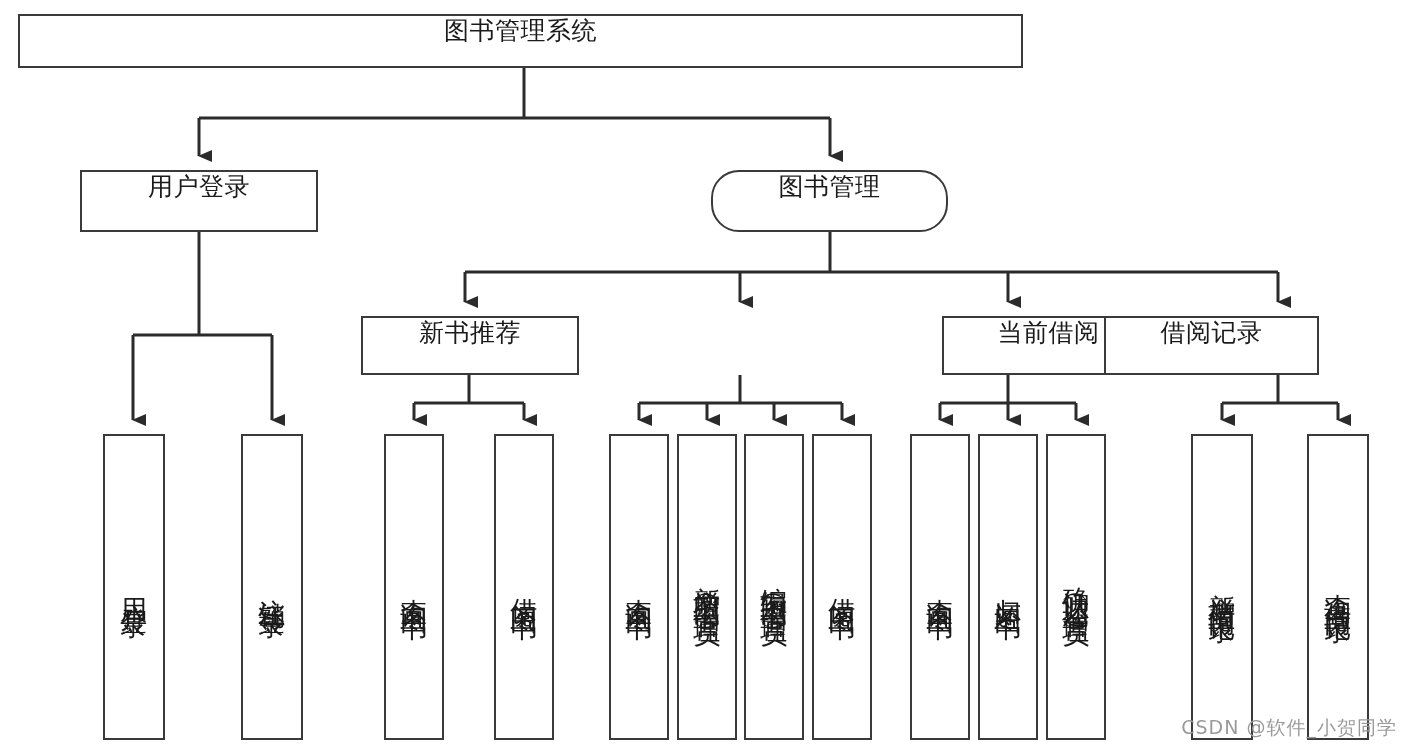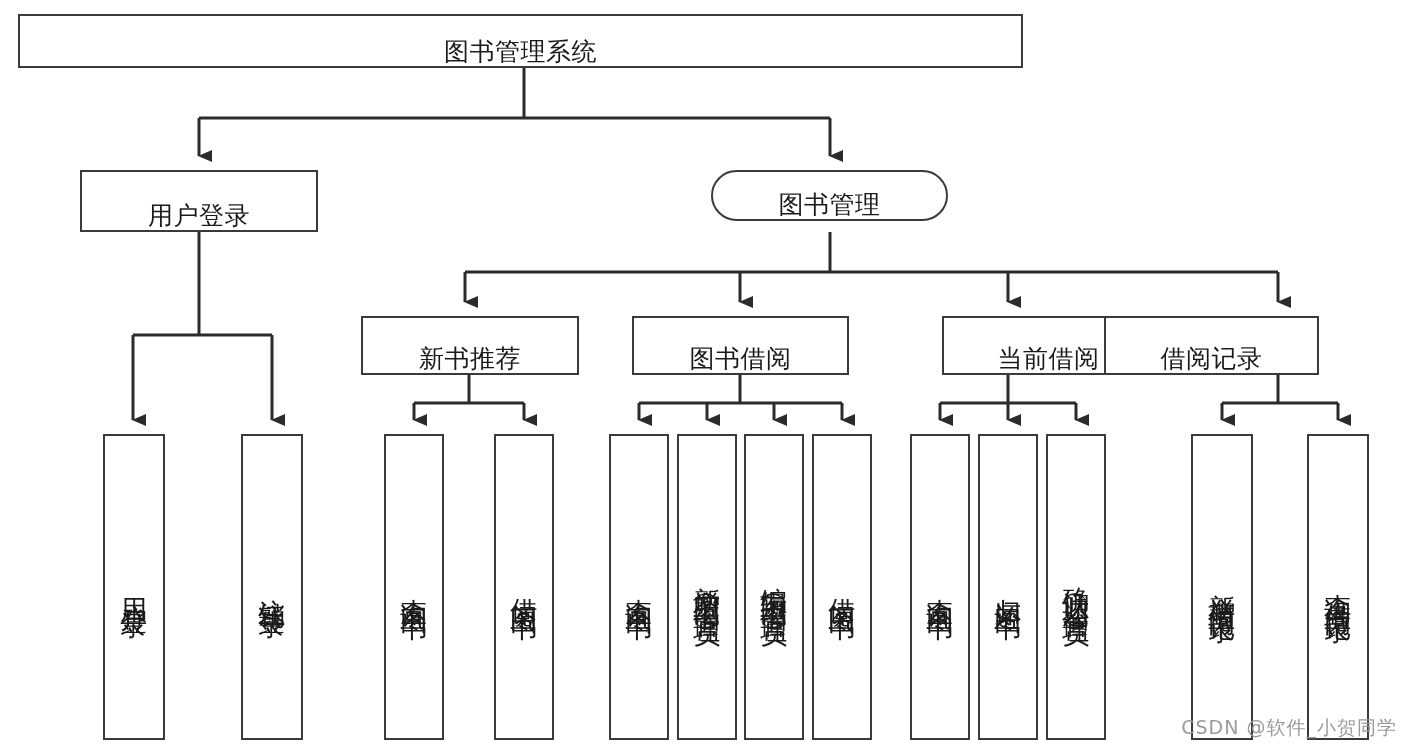--- a/index.html
+++ b/index.html
@@ -24,21 +24,21 @@
     top: 0;
     width: 1405px;
     height: 747px;
   }
   .node {
     position: absolute;
     box-sizing: border-box;
     border: 2px solid #3a3a3a;
     background: #ffffff;
     display: flex;
-    align-items: flex-end;
+    align-items: flex-start;
     justify-content: center;
     color: #1a1a1a;
     z-index: 2;
   }
   .node-label {
     display: block;
     text-align: center;
     line-height: 1.18;
     letter-spacing: 0.5px;
   }
@@ -126,29 +126,26 @@
     </g>
   </svg>
 
   <div class="node horizontal" style="left:18px; top:14px; width:1005px; height:54px;">
     <span class="node-label">图书管理系统</span>
   </div>
 
   <div class="node horizontal" style="left:80px; top:170px; width:238px; height:62px;">
     <span class="node-label">用户登录</span>
   </div>
-  <div class="node horizontal" style="left:711px; top:170px; width:237px; height:51px;border-radius:28px;">
+  <div class="node horizontal" style="left:711px; top:170px; width:237px; height:62px;border-radius:28px;">
     <span class="node-label">图书管理</span>
   </div>
 
   <div class="node horizontal" style="left:361px; top:316px; width:218px; height:59px;">
     <span class="node-label">新书推荐</span>
-  </div>
-  <div class="node horizontal" style="left:632px; top:316px; width:217px; height:59px;">
-    <span class="node-label">图书借阅</span>
   </div>
   <div class="node horizontal" style="left:902px; top:316px; width:213px; height:59px;margin-left:40px;">
     <span class="node-label">当前借阅</span>
   </div>
   <div class="node horizontal" style="left:1104px; top:316px; width:215px; height:59px;">
     <span class="node-label">借阅记录</span>
   </div>
 
   <div class="node vertical" style="left:103px; top:434px; width:62px; height:306px;">
     <span class="node-label">用户登录</span>

